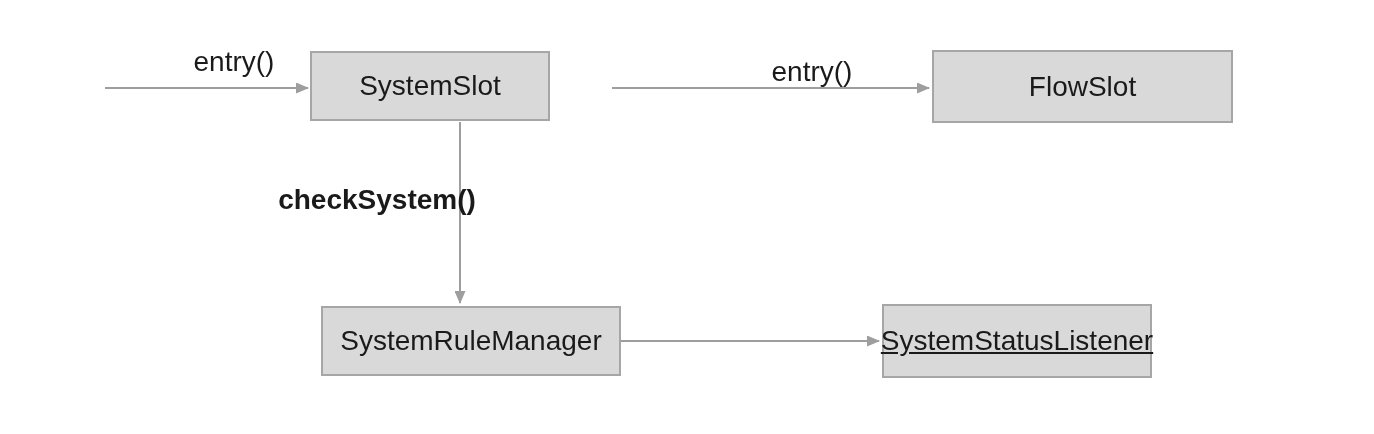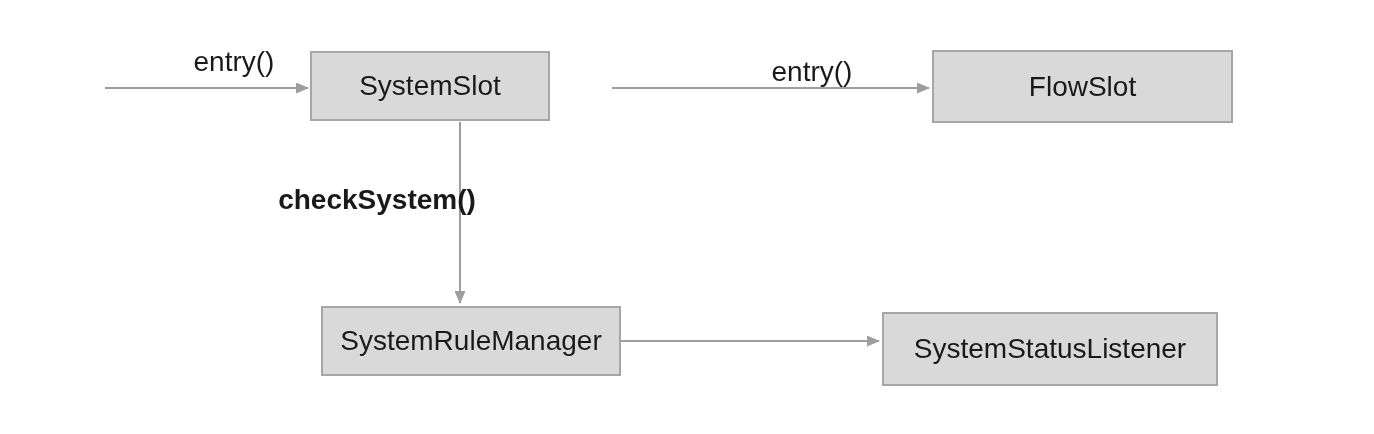--- a/index.html
+++ b/index.html
@@ -28,21 +28,21 @@
     background: #d9d9d9;
     border: 2px solid #a6a6a6;
     box-sizing: border-box;
     color: #1a1a1a;
     font-size: 28px;
     white-space: nowrap;
   }
   #node-system-slot            { left: 310px; top: 51px;  width: 240px; height: 70px; }
   #node-flow-slot              { left: 932px; top: 50px;  width: 301px; height: 73px; }
   #node-system-rule-manager    { left: 310px; top: 306px; width: 300px; height: 70px; margin-left: 11px; }
-  #node-system-status-listener { left: 882px; top: 312px; width: 336px; height: 74px; }
+  #node-system-status-listener { left: 882px; top: 304px; width: 270px; height: 74px; text-decoration: underline; }
   .edge-label {
     position: absolute;
     transform: translateX(-50%);
     color: #1a1a1a;
     font-size: 28px;
     line-height: 32px;
     white-space: nowrap;
     margin-left: 28px;
   }
   #label-entry-in     { left: 206px; top: 46px; }

